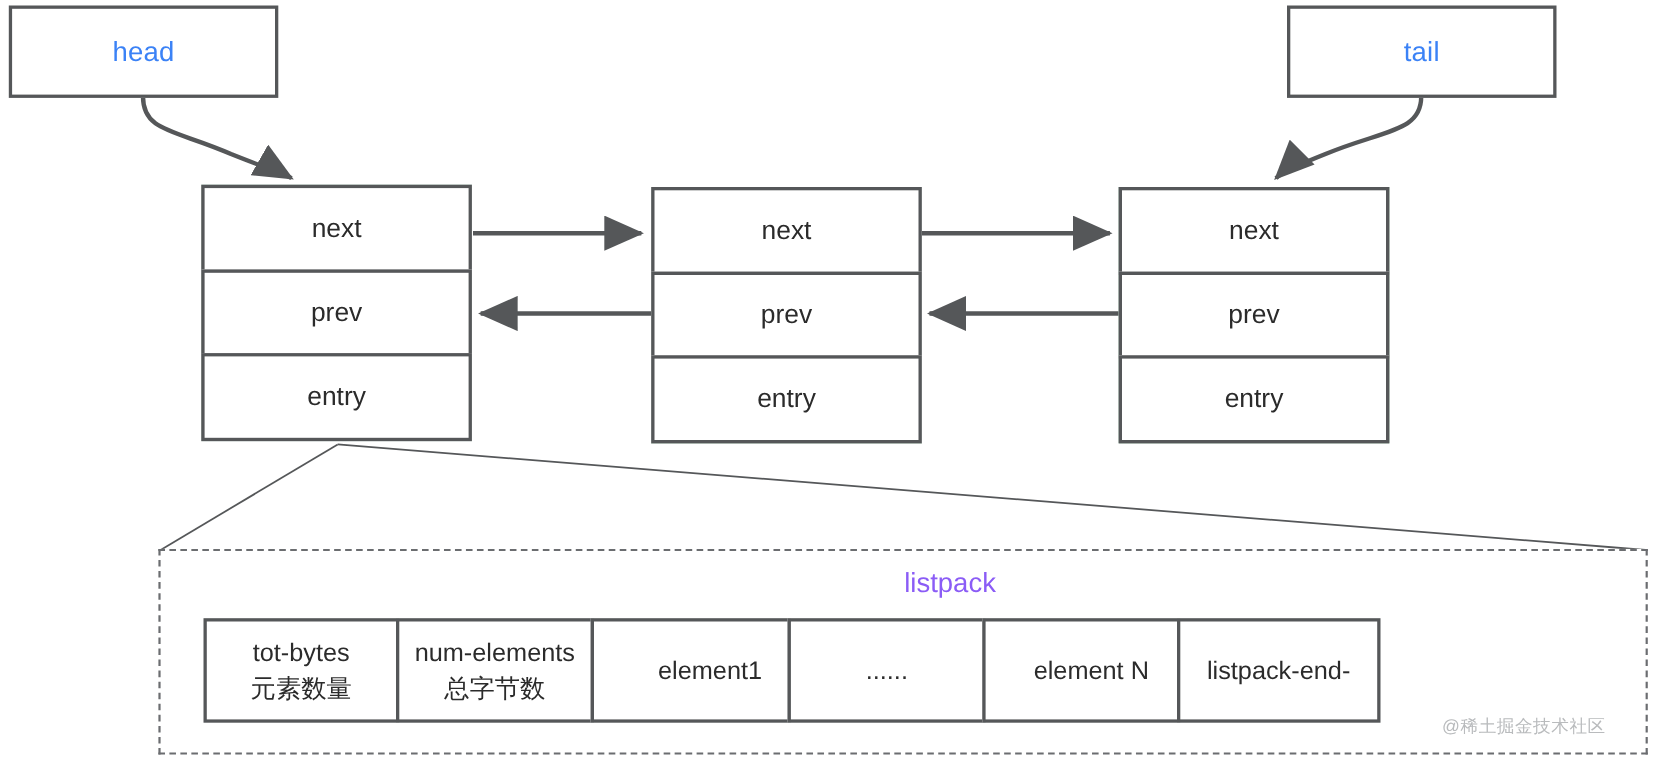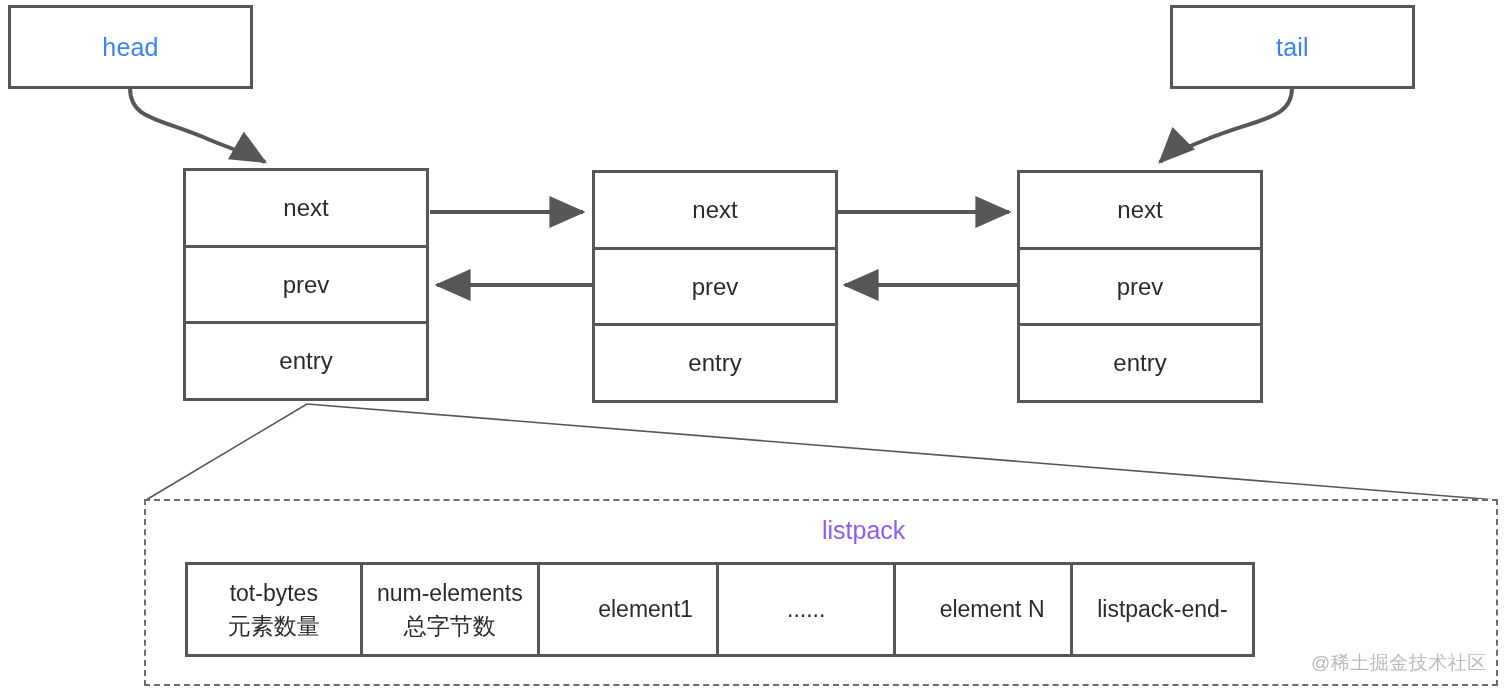--- a/index.html
+++ b/index.html
@@ -87,21 +87,21 @@
   .lp-cell:first-child { margin-left: 0; }
   .lp-cell .line {
     font-size: 23px;
     color: #2b2b2b;
     line-height: 1.42;
     white-space: nowrap;
     text-align: center;
   }
   .watermark {
     position: absolute;
-    font-size: 19px;
+    font-size: 16px;
     color: #b9bbbd;
     white-space: nowrap;
     letter-spacing: 0.5px;
   }
 </style>
 </head>
 <body>
 
 <div id="canvas">
 

